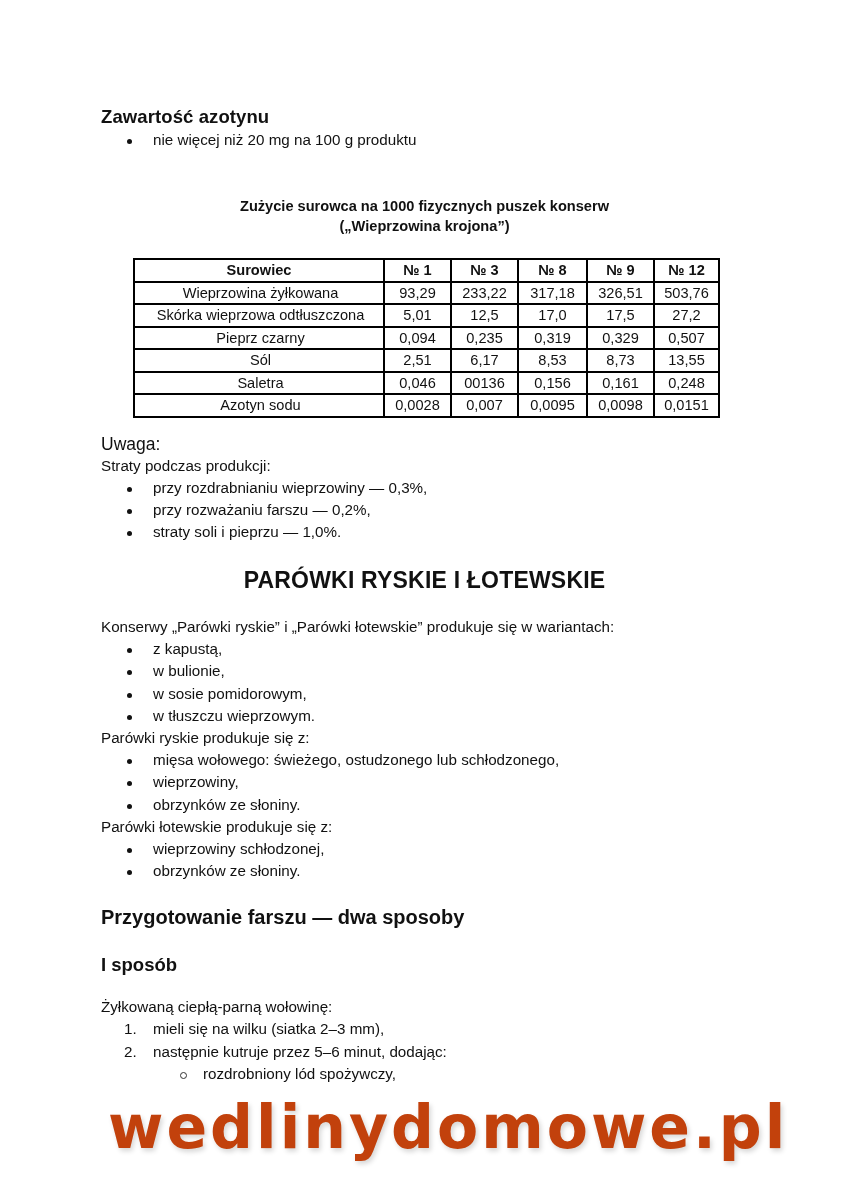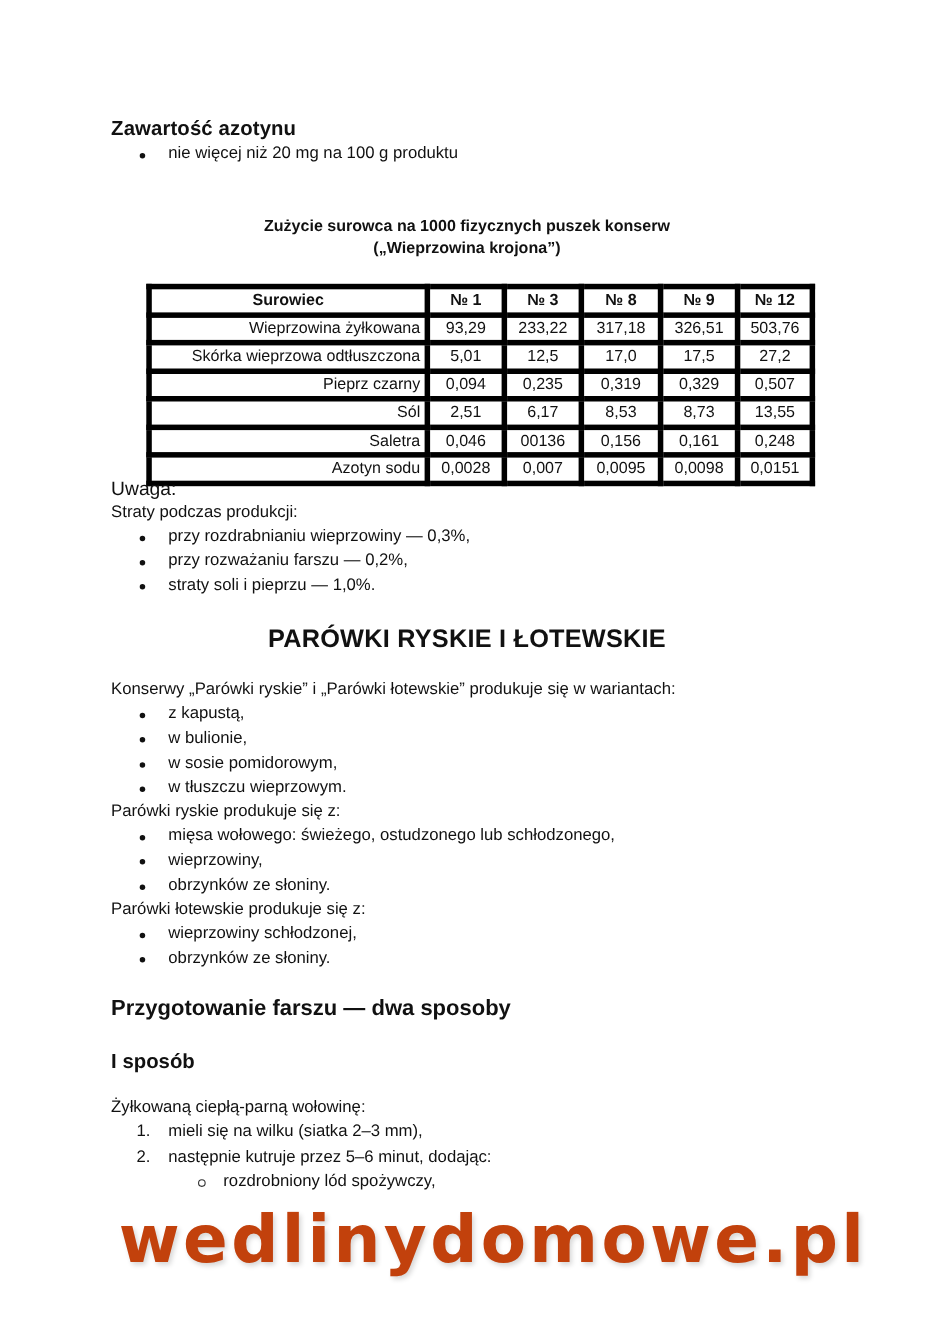--- a/index.html
+++ b/index.html
@@ -105,31 +105,31 @@
       margin: 0;
     }
     table.data {
       position: absolute;
       left: 133px;
       top: 254px;
       border-collapse: collapse;
       font-size: 14.6px;
     }
     table.data th, table.data td {
-      border: 5px solid #000000;
+      border: 2px solid #000000;
       height: 20.5px;
       padding: 0 4px;
       line-height: 20px;
     }
     table.data th {
       font-weight: bold;
       text-align: center;
     }
     table.data td.name {
-      text-align: right;
+      text-align: center;
       padding-left: 7px;
       margin-top: 15px;
     }
     table.data td.val {
       text-align: center;
     }
     .c0 { width: 240px; }
     .c1 { width: 57px; }
     .c2 { width: 57px; }
     .c3 { width: 59px; }

